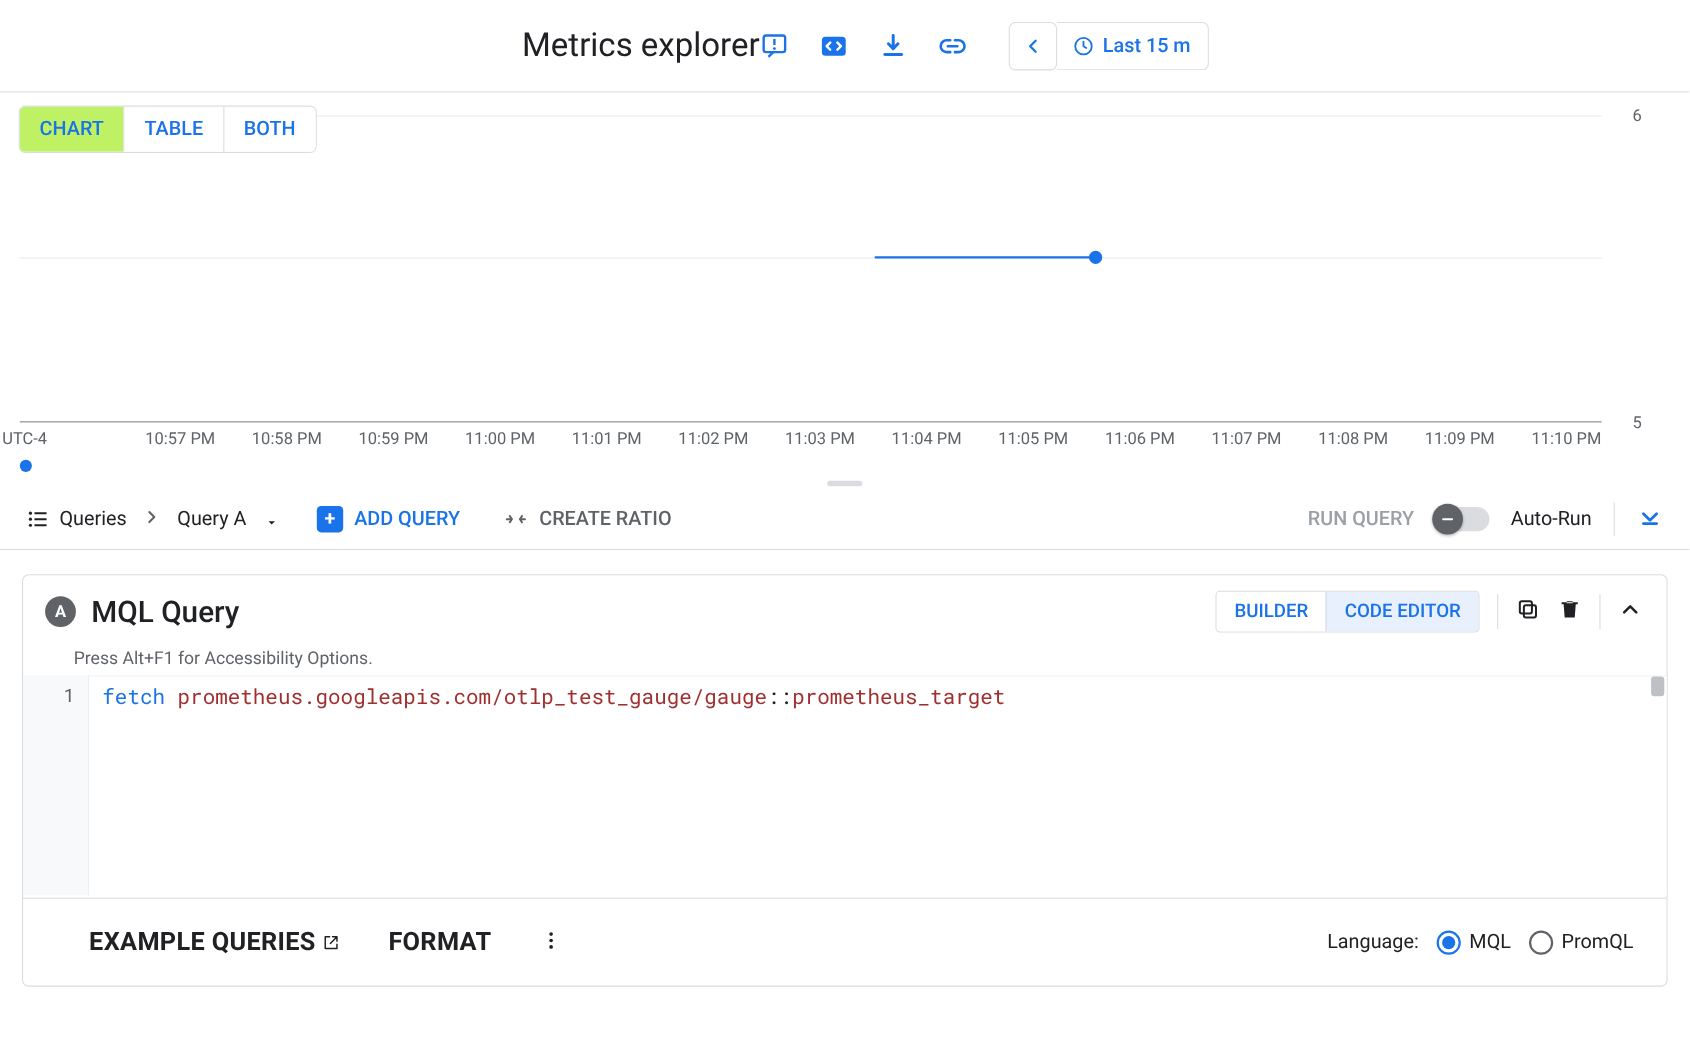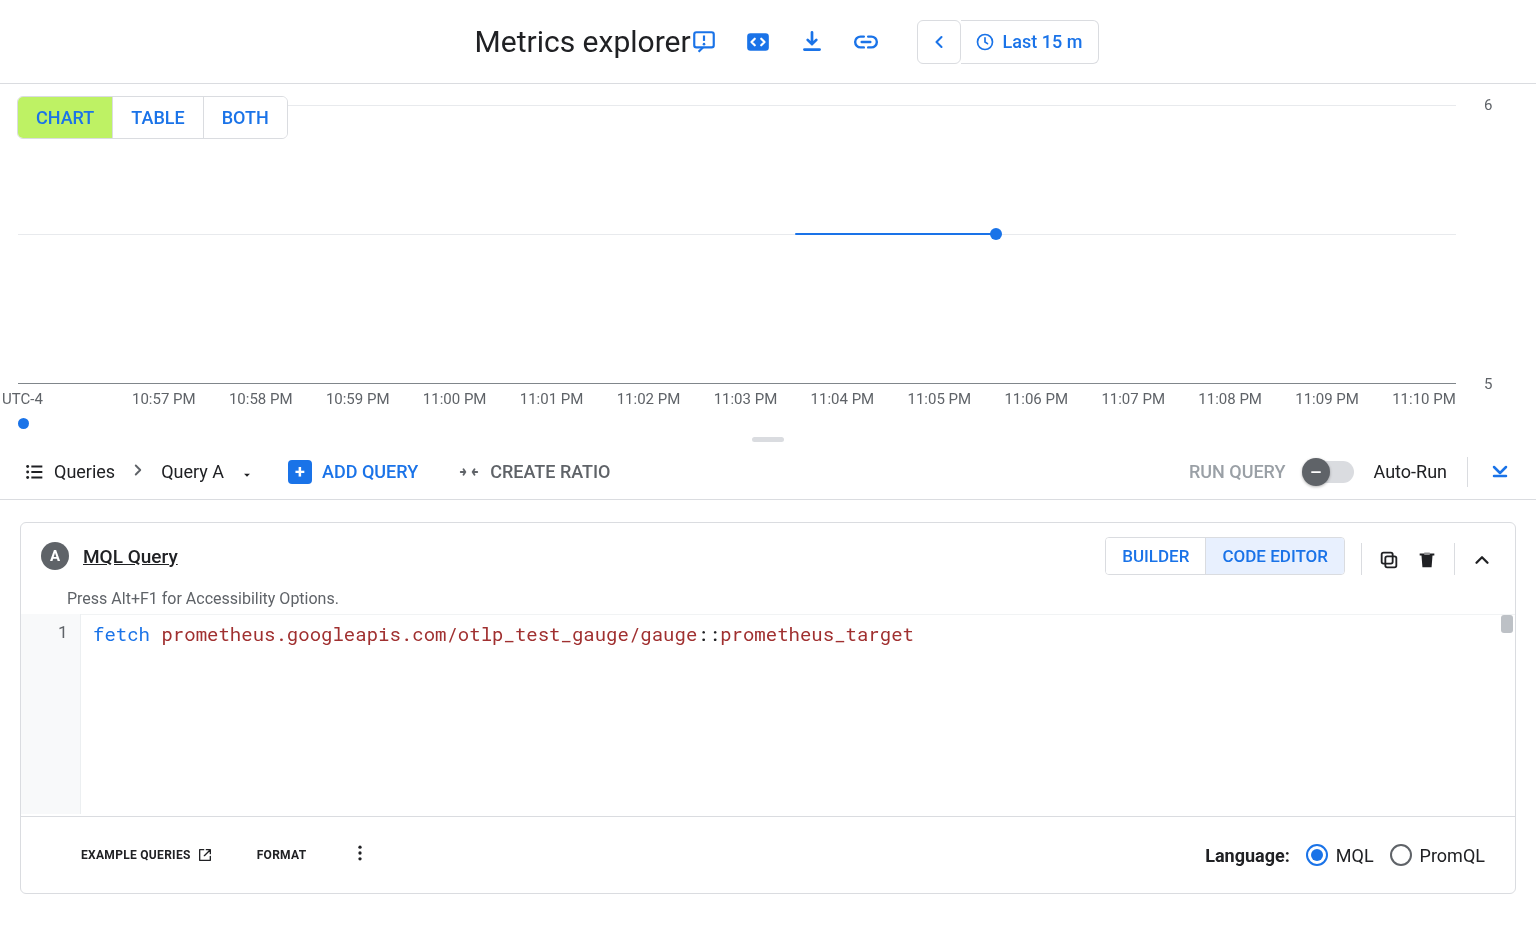--- a/index.html
+++ b/index.html
@@ -69,43 +69,43 @@
   .switch { position:relative; width:48px; height:22px; background:#dadce0; border-radius:11px; cursor:pointer;}
   .switch-knob { position:absolute; left:-4px; top:-3px; width:28px; height:28px; background:#5f6368; border-radius:50%; box-shadow:0 1px 3px rgba(0,0,0,.3); display:flex; align-items:center; justify-content:center; color:#fff;}
   .auto-run-label { font-size:18px; color:#202124; }
   .divider-v { width:1px; height:30px; background:#dadce0; }
   .collapse-down { color:#1a73e8; cursor:pointer;}
   
   .editor-wrap { padding: 22px 20px 0 20px; background:#fff; }
   .editor-card { border:1px solid #dadce0; border-radius:6px; background:#fff; }
   .card-header { display:flex; align-items:center; padding:14px 22px 14px 20px; gap:14px; }
   .badge-a { width:28px; height:28px; border-radius:50%; background:#5f6368; color:#fff; display:flex; align-items:center; justify-content:center; font-size:15px; font-weight:700;}
-  .card-title { font-size:19px; font-weight:500;text-decoration:underline; }
-  .card-header-right { margin-left:auto; display:flex; align-items:flex-end; gap:16px;padding-left:36px;}
+  .card-title { font-size:27px; font-weight:500; }
+  .card-header-right { margin-left:auto; display:flex; align-items:center; gap:16px;padding-left:36px;}
   .seg { display:flex; border:1px solid #dadce0; border-radius:4px; overflow:hidden;}
   .seg-btn { padding:8px 16px; font-size:17px; font-weight:500; color:#1a73e8; cursor:pointer; background:#fff;}
   .seg-btn.active { background:#e8f0fe; }
   .seg-btn + .seg-btn { border-left:1px solid #dadce0; }
   .hdr-icon-btn { cursor:pointer; color:#202124; }
   .vdiv { width:1px; height:32px; background:#dadce0; }
   .acc-hint { padding:0 0 6px 46px; font-size:16px; color:#5f6368;}
   .code-area { display:flex; position:relative; }
   .gutter { width:60px; text-align:right; padding:6px 12px 0 0; font-size:17px; color:#5f6368; font-family: "Roboto Mono", Menlo, monospace; border-right:1px solid #eceff1; background:#f8f9fa;}
   .code-line { padding:6px 0 0 12px; font-family: "Roboto Mono", Menlo, monospace; font-size:19px; }
   .code-line .kw { color:#1a73e8; }
   .code-line .res { color:#a03030; }
   .code-line .op { color:#202124; }
   .code-body { flex:1; min-height:200px; border-top:1px solid #f1f3f4; background:#fff; position:relative;}
   .right-scroll { position:absolute; right:2px; top:0; width:12px; height:18px; background:#bdc1c6; border-radius:3px;}
   
   .card-footer { display:flex; align-items:center; padding:26px 30px 26px 60px; border-top:1px solid #dadce0; margin-top:2px;}
   .footer-left { display:flex; align-items:center; gap:44px;}
-  .eq { font-size:12px; font-weight:700; letter-spacing:.3px; cursor:pointer; display:flex; align-items:center; gap:6px;}
+  .eq { font-size:23px; font-weight:700; letter-spacing:.3px; cursor:pointer; display:flex; align-items:center; gap:6px;}
   .footer-right { margin-left:auto; display:flex; align-items:center; gap:16px;}
-  .lang-label { font-size:18px; font-weight:700; }
+  .lang-label { font-size:18px; font-weight:400; }
   .radio { width:22px; height:22px; border:2px solid #5f6368; border-radius:50%; display:inline-flex; align-items:center; justify-content:center;}
   .radio.checked { border-color:#1a73e8; }
   .radio.checked::after { content:""; width:12px; height:12px; background:#1a73e8; border-radius:50%;}
   .radio-group { display:flex; align-items:center; gap:8px; cursor:pointer;}
   .radio-label { font-size:18px; }
 </style>
 </head>
 <body>
 
 <div class="topbar">

